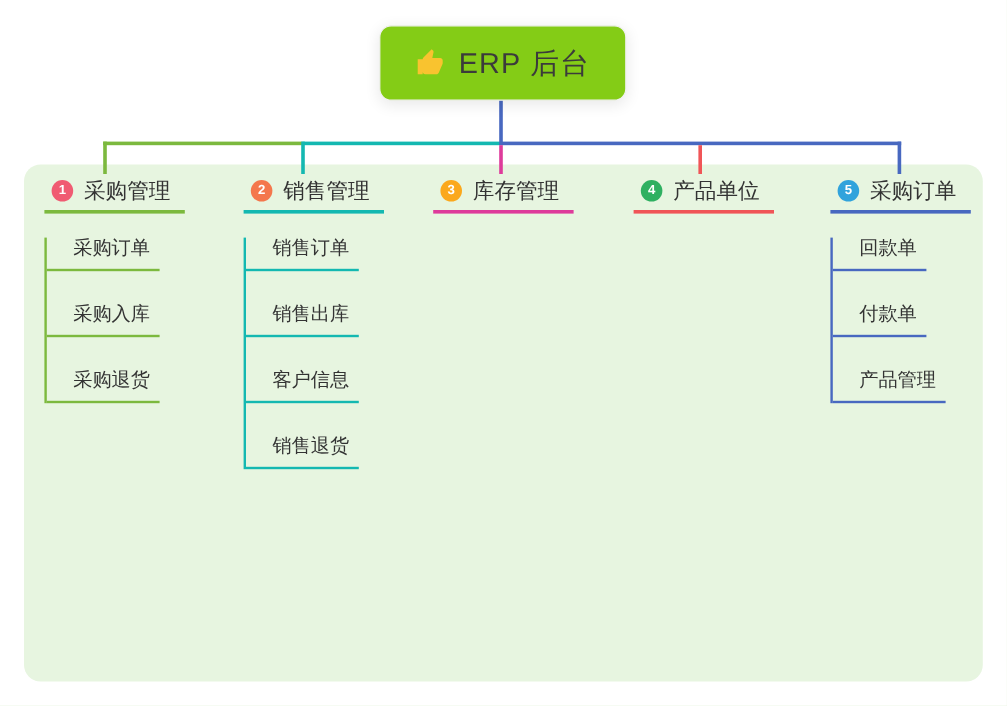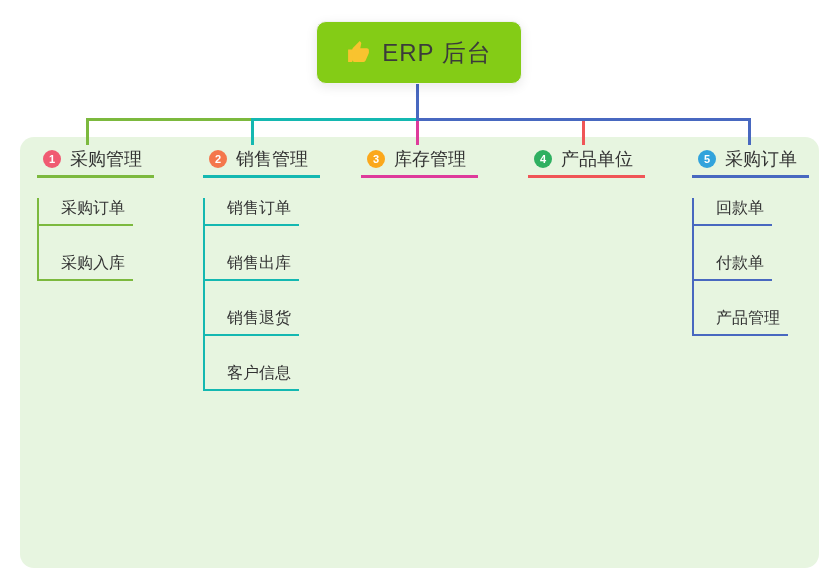--- a/index.html
+++ b/index.html
@@ -86,33 +86,34 @@
 </div>
 
 <div class="branch b1">
   <div class="branch-header">
     <span class="badge">1</span>
     <span class="branch-label">采购管理</span>
   </div>
   <div class="items">
     <div class="item">采购订单</div>
     <div class="item">采购入库</div>
+    <div class="item">采购退货</div>
   </div>
 </div>
 
 <div class="branch b2">
   <div class="branch-header">
     <span class="badge">2</span>
     <span class="branch-label">销售管理</span>
   </div>
   <div class="items">
     <div class="item">销售订单</div>
     <div class="item">销售出库</div>
+    <div class="item">客户信息</div>
     <div class="item">销售退货</div>
-    <div class="item">客户信息</div>
   </div>
 </div>
 
 <div class="branch b3">
   <div class="branch-header">
     <span class="badge">3</span>
     <span class="branch-label">库存管理</span>
   </div>
 </div>
 

